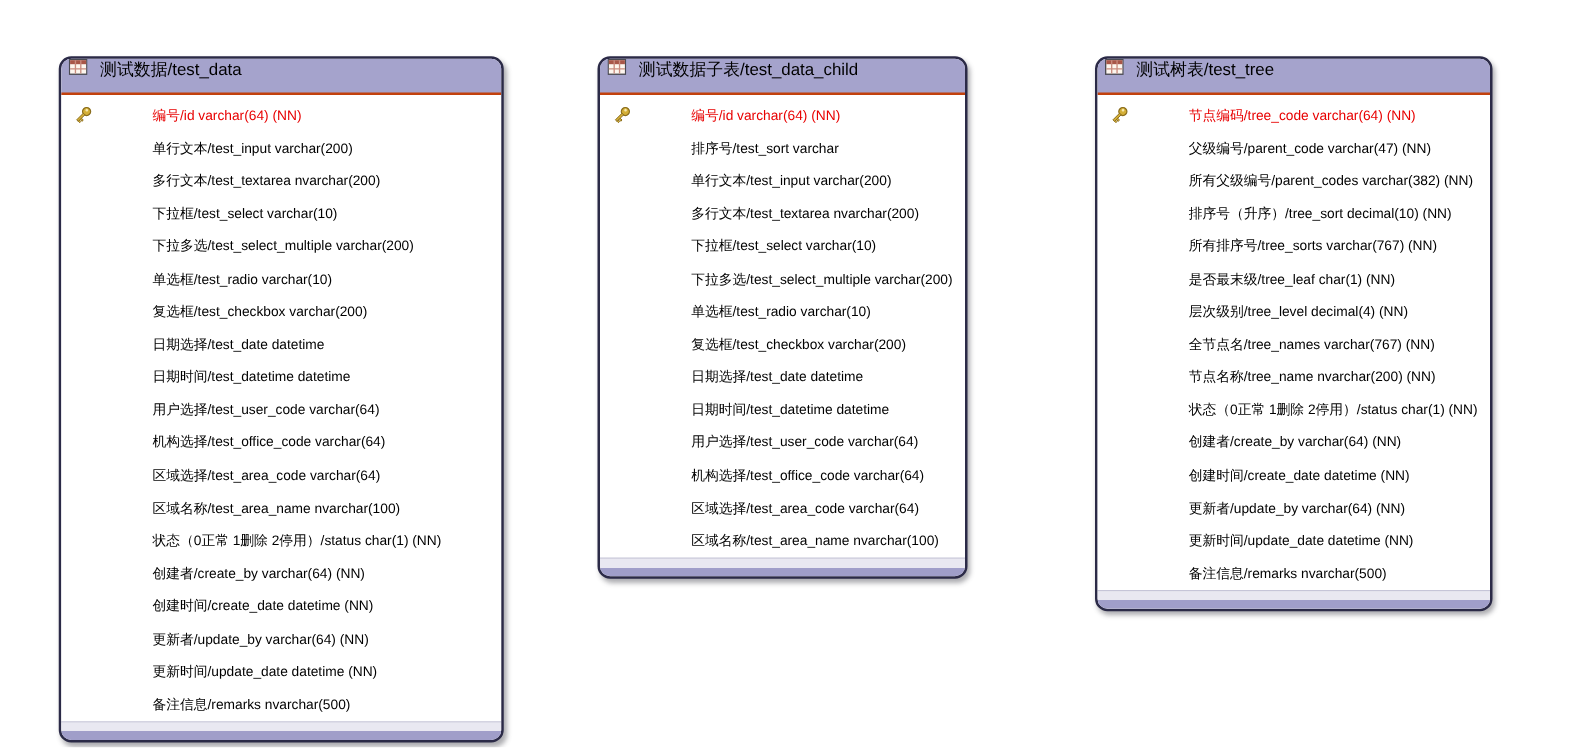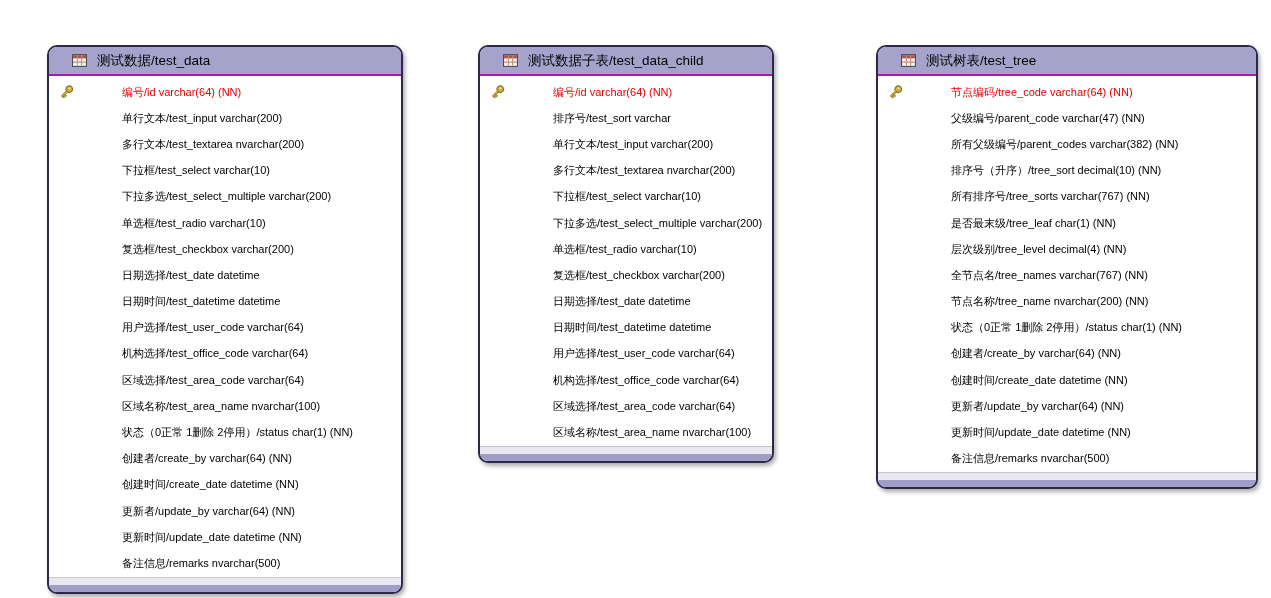--- a/index.html
+++ b/index.html
@@ -21,30 +21,29 @@
     border: 2px solid #2b2a47;
     border-radius: 10px;
     background: #ffffff;
     box-shadow: 2px 3px 4px rgba(70,70,80,0.45);
     display: flex;
     flex-direction: column;
     overflow: hidden;
   }
   .pos-0 { left: 47px;  top: 45px; width: 356px; }
   .pos-1 { left: 478px; top: 45px; width: 296px; }
-  .pos-2 { left: 876px; top: 45px; width: 382px; }
+  .pos-2 { left: 876px; top: 45px; width: 318px; }
 
   .card-header {
     height: 27px;
     flex: 0 0 27px;
     background: #a5a3cc;
-    border-bottom: 2px solid #a21caf;
+    border-bottom: 2px solid #c2410c;
     display: flex;
-    align-items: center;
-    padding-left: 23px;
+    padding-left: 6px;
   }
   .table-icon { display: inline-flex; margin-right: 10px; }
   .card-title {
     font-size: 13.5px;
     color: #000000;
     white-space: nowrap;
   }
   .card-body {
     flex: 1 1 auto;
     background: #ffffff;

